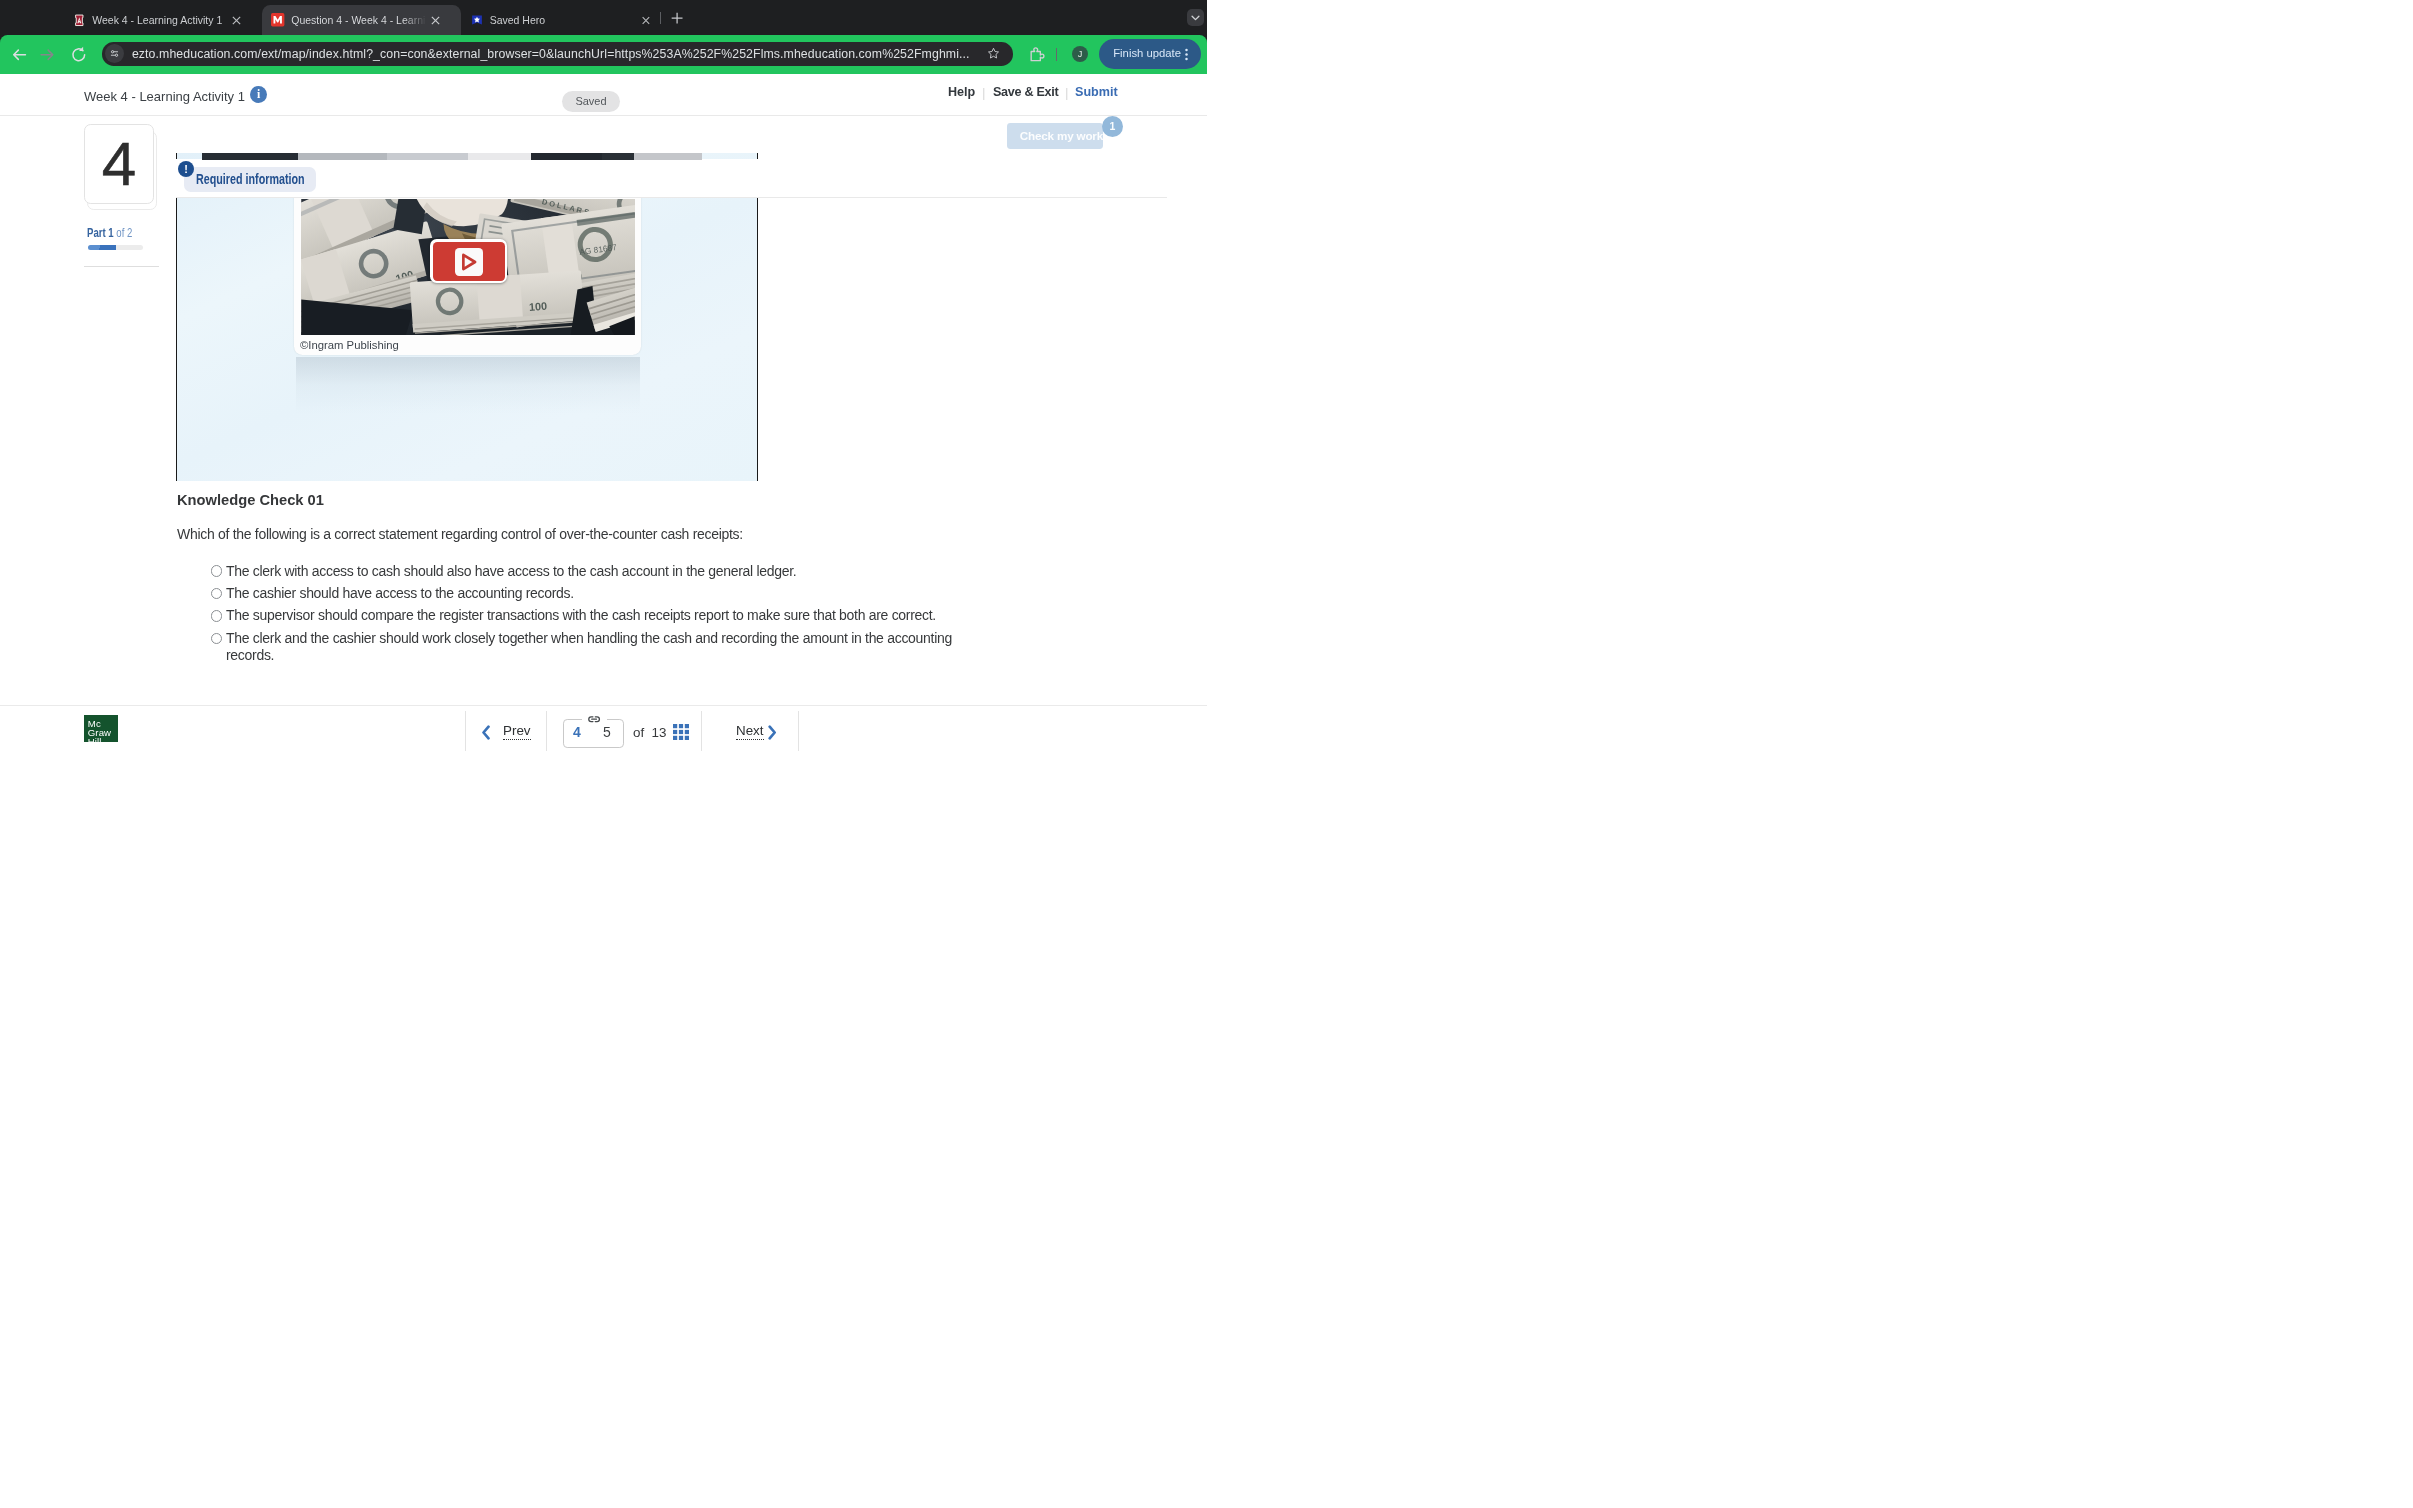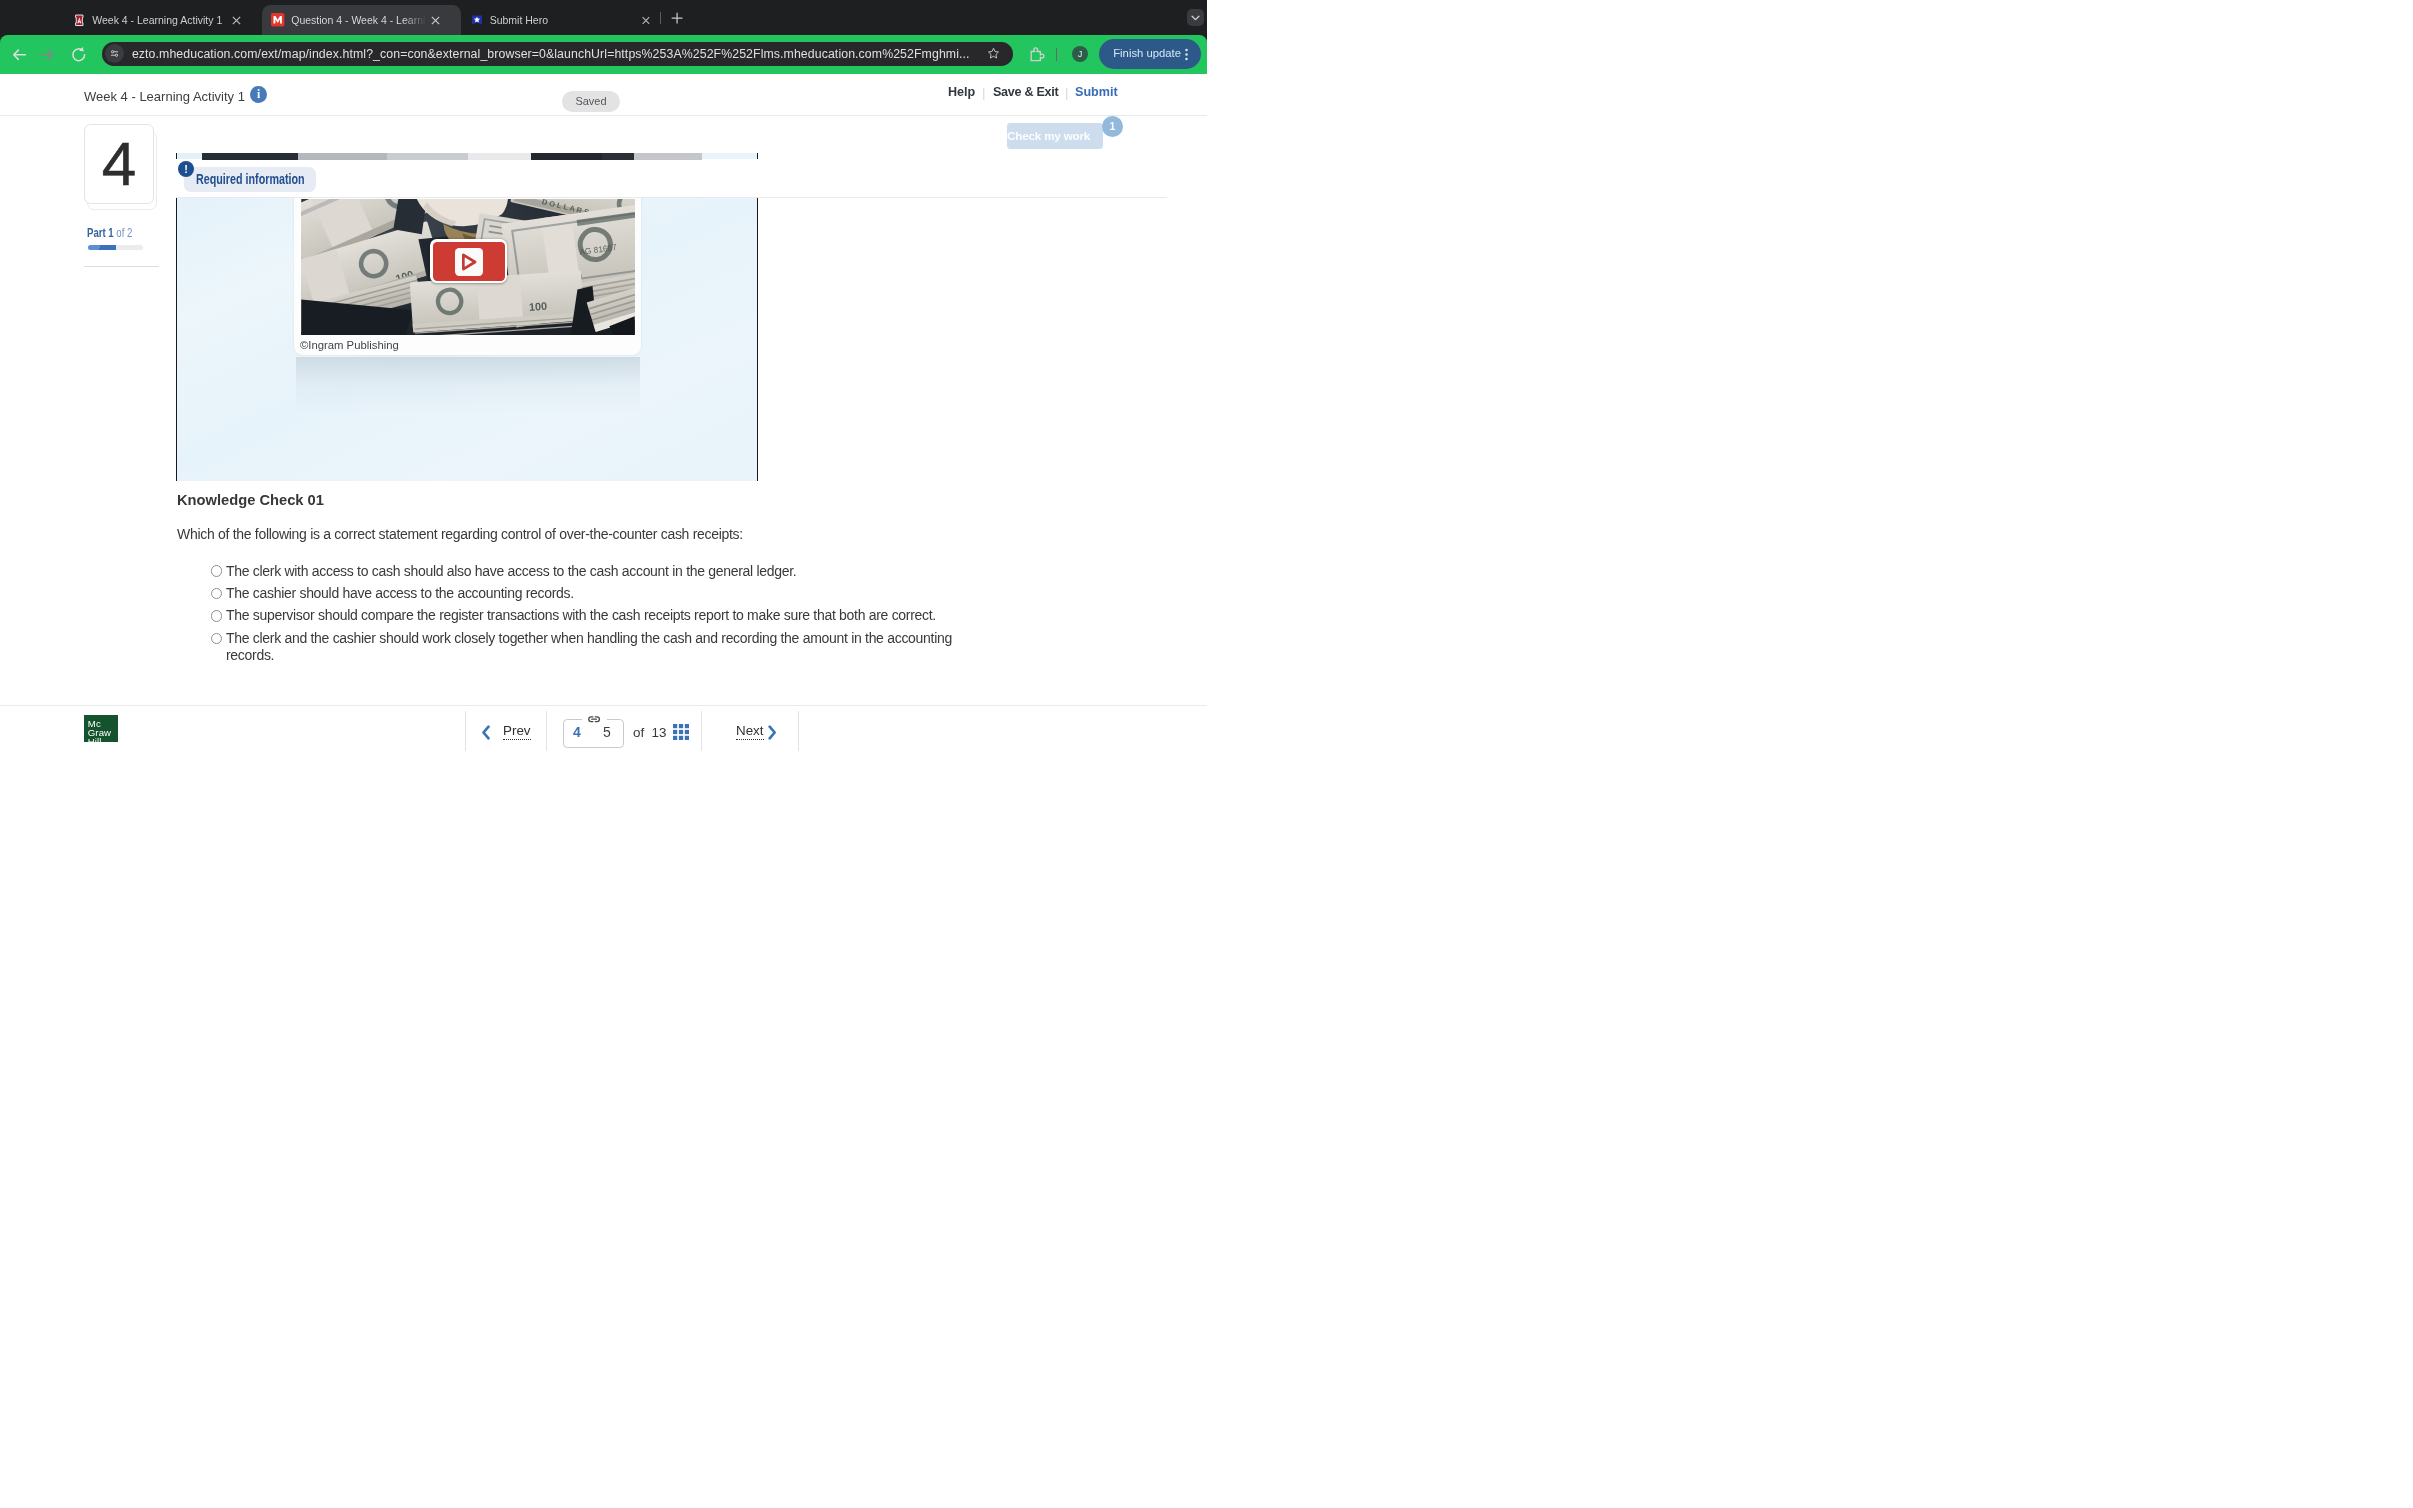--- a/index.html
+++ b/index.html
@@ -35,21 +35,21 @@
   #card4 .n { font-size:62px; color:#2e2e2e; line-height:77px; -webkit-text-stroke:0.5px #2e2e2e; }
   #part { position:absolute; left:87px; top:226px; font-size:12px; font-weight:bold; color:#35639f; transform:scale(0.8,1); transform-origin:0 0; white-space:nowrap; }
   #part .of { font-weight:normal; color:#6f94c4; }
   #pbar { position:absolute; left:88px; top:245px; width:55px; height:5px; background:#ececec; border-radius:2.5px; }
   #pbar .fill { width:28px; height:5px; border-radius:2.5px 0 0 2.5px;
      background:linear-gradient(112deg,#5b8fd0 0 42%,#3a72bc 42% 100%); }
   #ldiv { position:absolute; left:84px; top:266px; width:75px; height:0.8px; background:#dedede; }
 
   
   #checkbtn { position:absolute; left:1007px; top:123px; width:96px; height:26px; background:#cddded;
-     border-radius:3.4px; color:rgba(255,255,255,.93); font-weight:bold; font-size:11.7px; text-align:left; line-height:26px; letter-spacing:-0.2px; }
+     border-radius:3.4px; color:rgba(255,255,255,.93); font-weight:bold; font-size:11.7px; text-align:right; line-height:26px; letter-spacing:-0.2px; }
   #checkbadge { position:absolute; left:1102px; top:116px; width:21px; height:21px; border-radius:50%;
      background:#92b8da; color:rgba(255,255,255,.95); font-weight:bold; font-size:10.5px; text-align:center; line-height:21px; }
 
   
   #qbox { position:absolute; left:176px; top:153px; width:582px; height:328px;
      border-left:0.8px solid #1a1a1a; border-right:0.8px solid #1a1a1a; overflow:hidden;
      background:linear-gradient(155deg,#e2f0f9 0%,#ecf6fb 28%,#e7f3fa 52%,#ebf5fb 75%,#e8f4fa 100%); }
   #sliver { position:absolute; left:25px; top:0; width:500px; height:6.7px; z-index:10;
      background:linear-gradient(90deg,#272d34 0 19.3%,#b4b8bd 19.3% 37%,#c8cbd0 37% 53.2%,#e9e9eb 53.2% 65.9%,#23282f 65.9% 80%,#2a3036 80% 86.4%,#c4c6ca 86.4% 100%); }
   #band { position:absolute; left:176px; top:159px; width:991px; height:39px; background:#fff;
@@ -109,21 +109,21 @@
   <svg class="xic" width="11" height="11" viewBox="0 0 12 12" style="margin-left:1.7px;">
       <path d="M2 2 L10 10 M10 2 L2 10" stroke="#c8cacd" stroke-width="1.3"></path>
     </svg>
 </div>
 
 <div class="tab" style="left:471px; width:180px;">
   <svg width="13.4" height="13.4" viewBox="0 0 16 16">
     <path d="M1.5 1h13v12.2L8 10.4 1.5 13.2z" fill="#1d32b4"></path>
     <path d="M8 2.6l1.25 2.55 2.8.4-2.03 1.98.48 2.8L8 9.01l-2.5 1.32.48-2.8L3.95 5.55l2.8-.4z" fill="#fff"></path>
   </svg>
-  <span class="ttl" style="width:72px;">Submit Hero</span>
+  <span class="ttl" style="width:72px;">Saved Hero</span>
   <svg class="xic" width="11" height="11" viewBox="0 0 12 12" style="margin-left:87px;">
       <path d="M2 2 L10 10 M10 2 L2 10" stroke="#b9bbbe" stroke-width="1.3"></path>
     </svg>
 </div>
 <div style="position:absolute;left:660px;top:11.7px;width:0.8px;height:12.6px;background:#5c5e62;"></div>
 <svg style="position:absolute;left:670px;top:11px;" width="14.2" height="14.2" viewBox="0 0 17 17">
     <path d="M8.5 2v13M2 8.5h13" stroke="#c6c8cb" stroke-width="1.5"></path>
   </svg>
 <div style="position:absolute;left:1187px;top:9.2px;width:17px;height:17px;border-radius:5px;background:#3a3b3f;">
   <svg width="17" height="17" viewBox="0 0 20 20">

